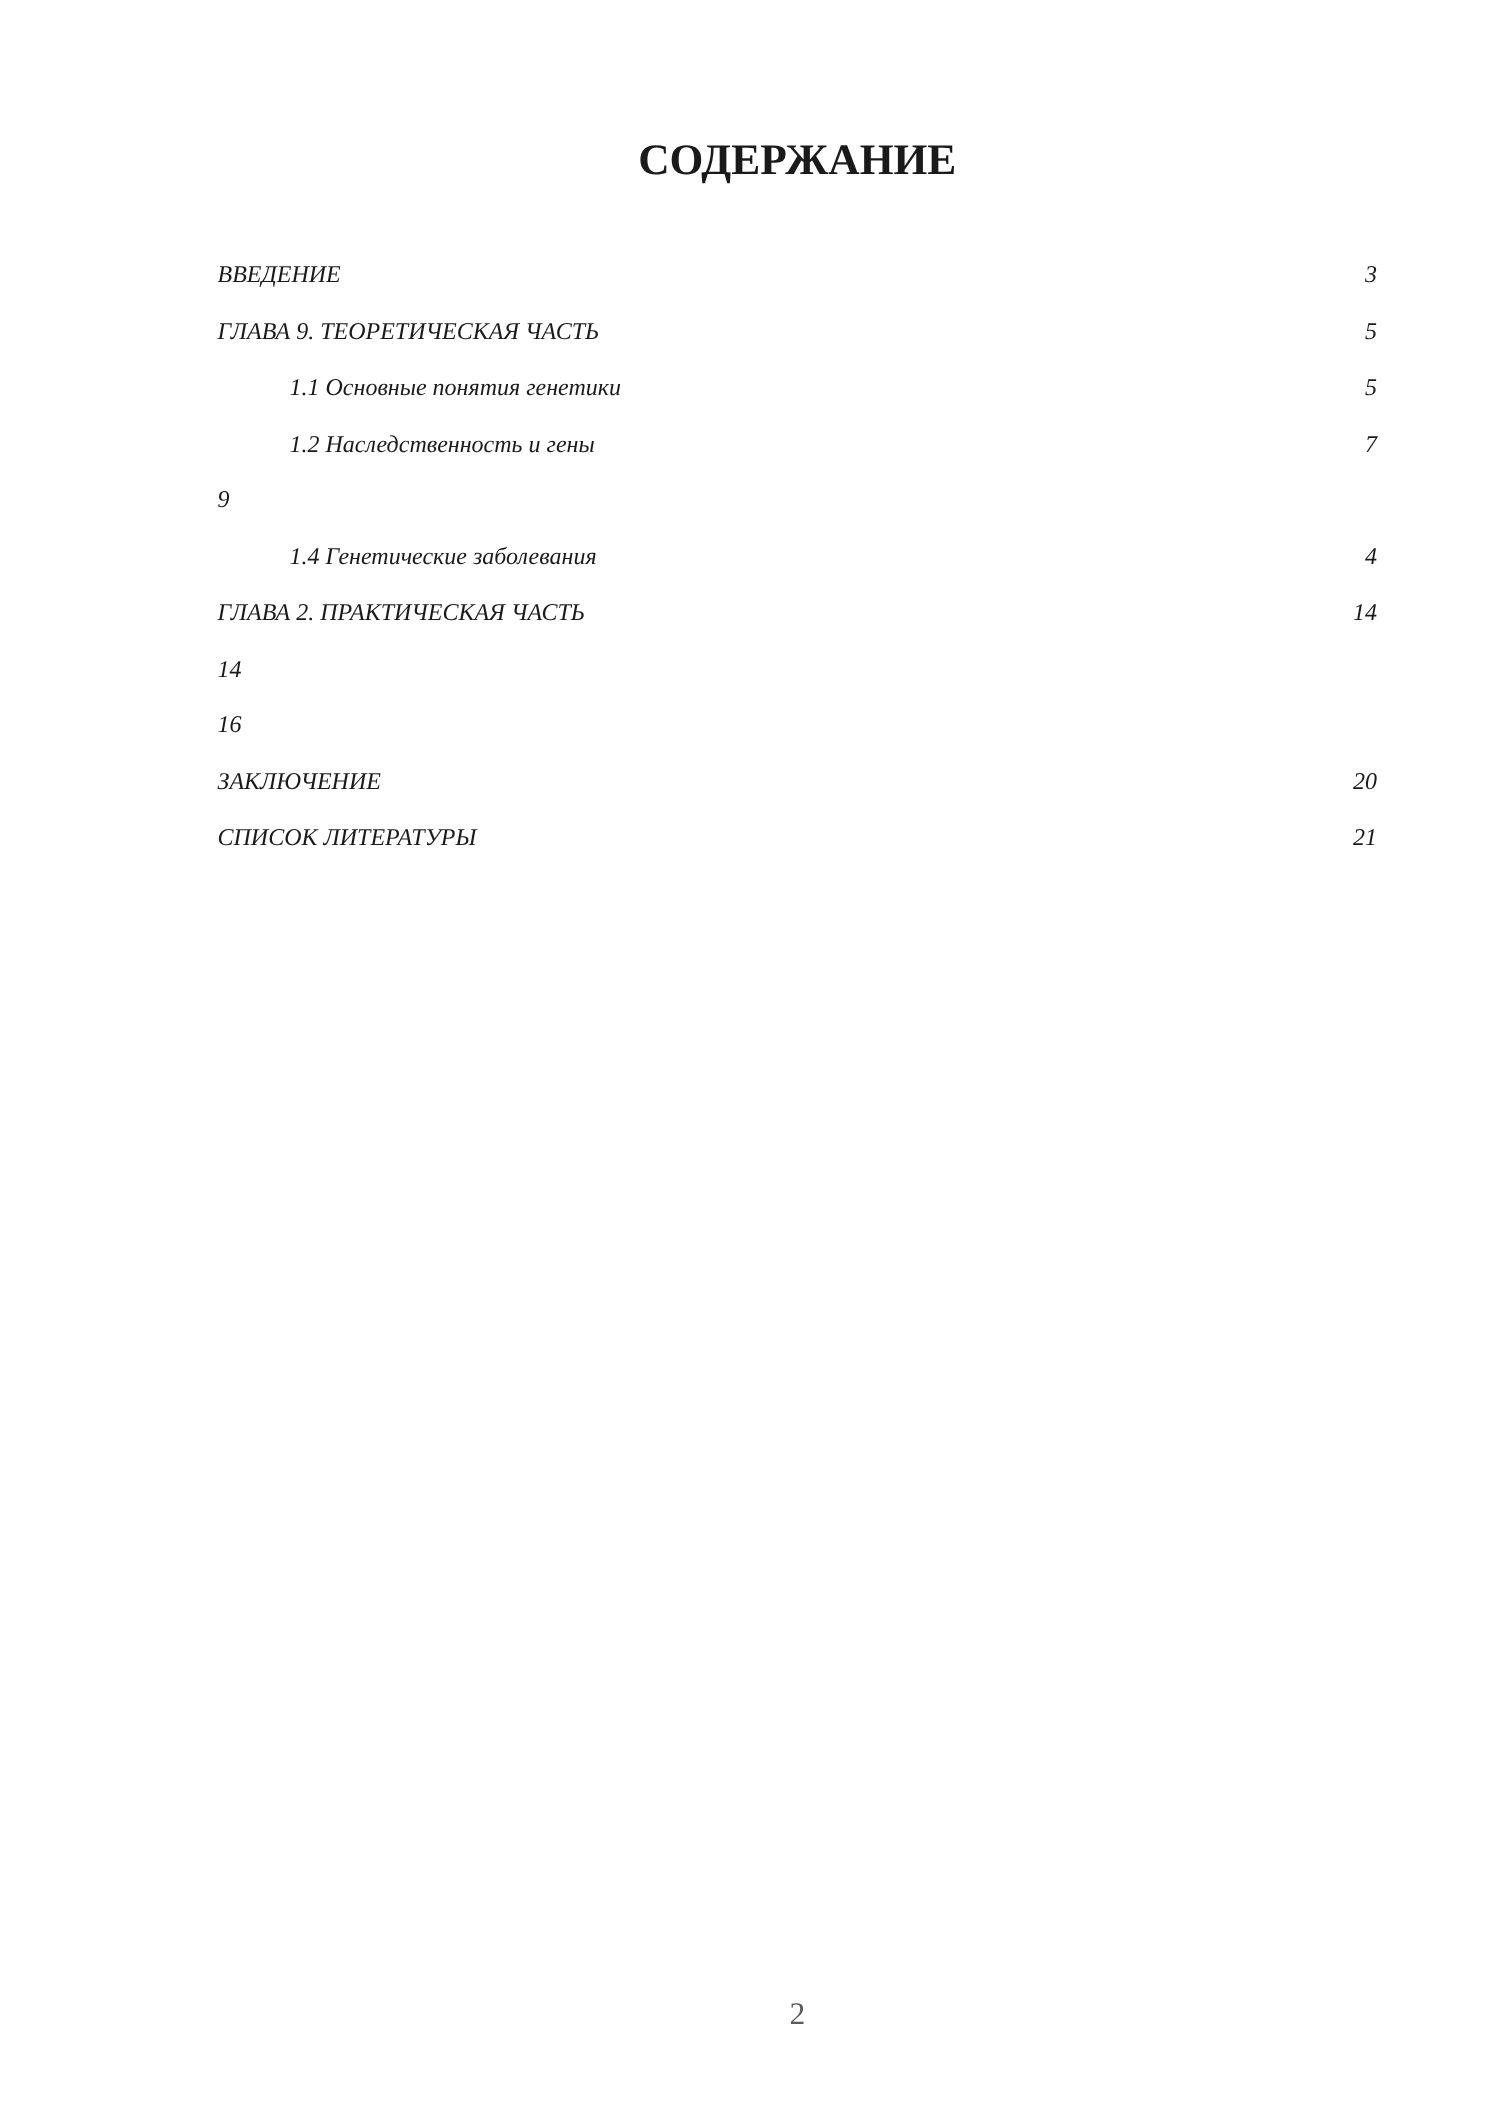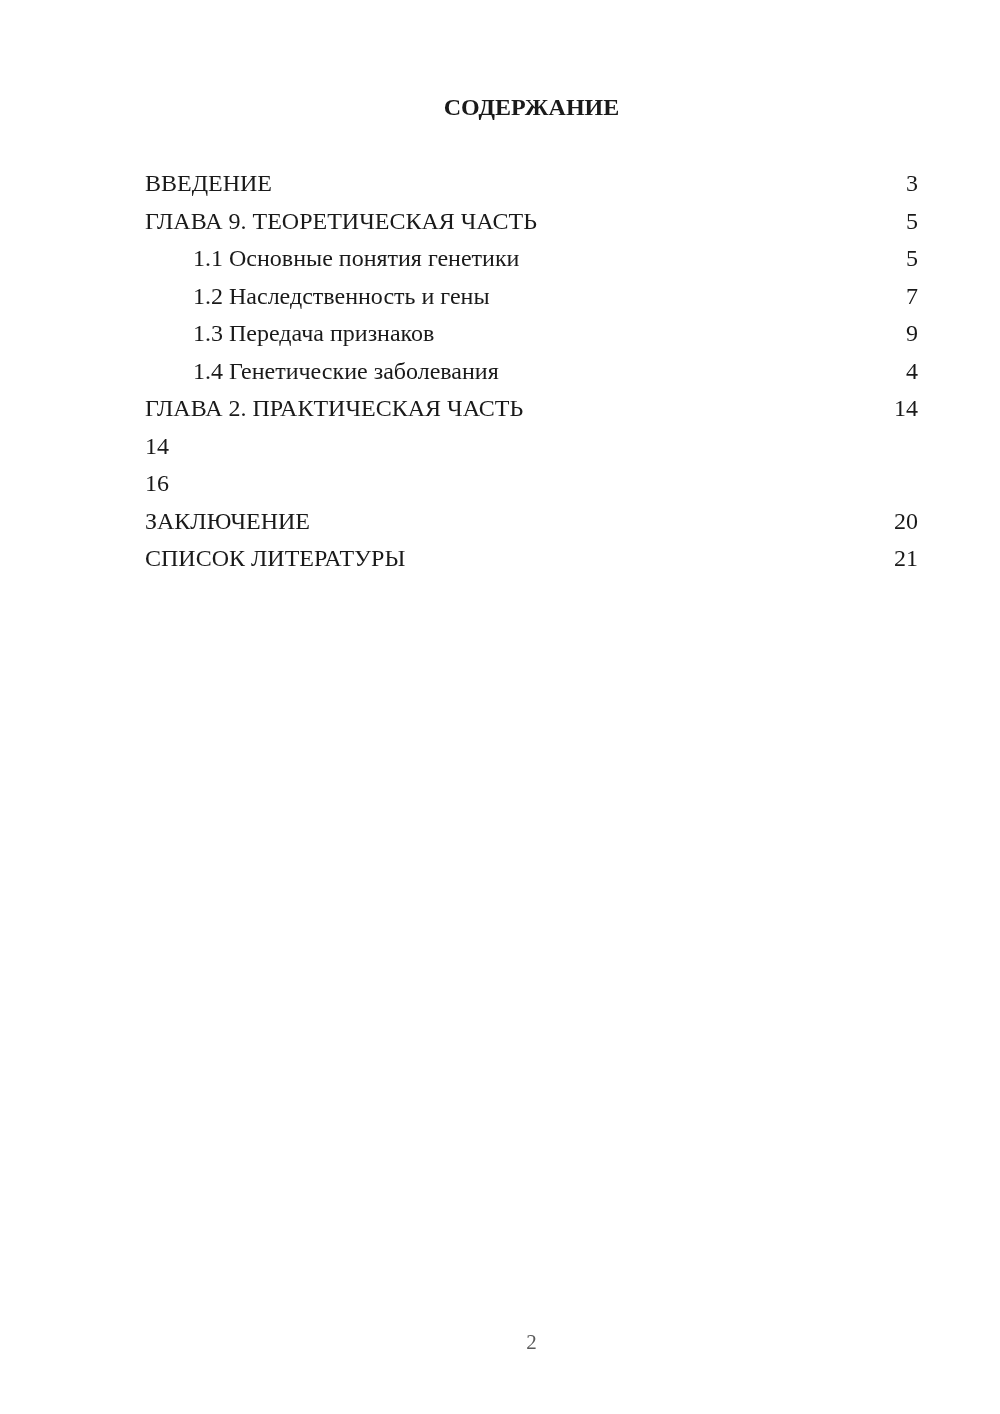--- a/index.html
+++ b/index.html
@@ -21,34 +21,35 @@
   .content {
     position: absolute;
     left: 145px;
     right: 82px;
     top: 0;
   }
   .doc-title {
     margin: 93px 0 0 0;
     text-align: center;
     font-weight: 700;
-    font-size: 24px;
+    font-size: 29px;
     line-height: 28px;
   }
   .toc {
     margin-top: 44px;
   }
   .toc-row {
     display: flex;
     justify-content: space-between;
     align-items: baseline;
     height: 37.5px;
     line-height: 37.5px;
-    font-size: 24px;
+    font-size: 16px;
     white-space: nowrap;
+    font-style: italic;
   }
   .toc-row.level-1 .toc-label {
     padding-left: 48px;
   }
   .toc-label {
     text-align: left;
   }
   .toc-page {
     text-align: right;
   }
@@ -84,21 +85,20 @@
     <span class="toc-label">1.1 Основные понятия генетики</span>
     <span class="toc-page">5</span>
   </div>
 
   <div class="toc-row level-1">
     <span class="toc-label">1.2 Наследственность и гены</span>
     <span class="toc-page">7</span>
   </div>
 
   <div class="toc-row level-1">
-    <span class="toc-label">1.3 Передача признаков</span>
     <span class="toc-page">9</span>
   </div>
 
   <div class="toc-row level-1">
     <span class="toc-label">1.4 Генетические заболевания</span>
     <span class="toc-page">4</span>
   </div>
 
   <div class="toc-row">
     <span class="toc-label">ГЛАВА 2. ПРАКТИЧЕСКАЯ ЧАСТЬ</span>

